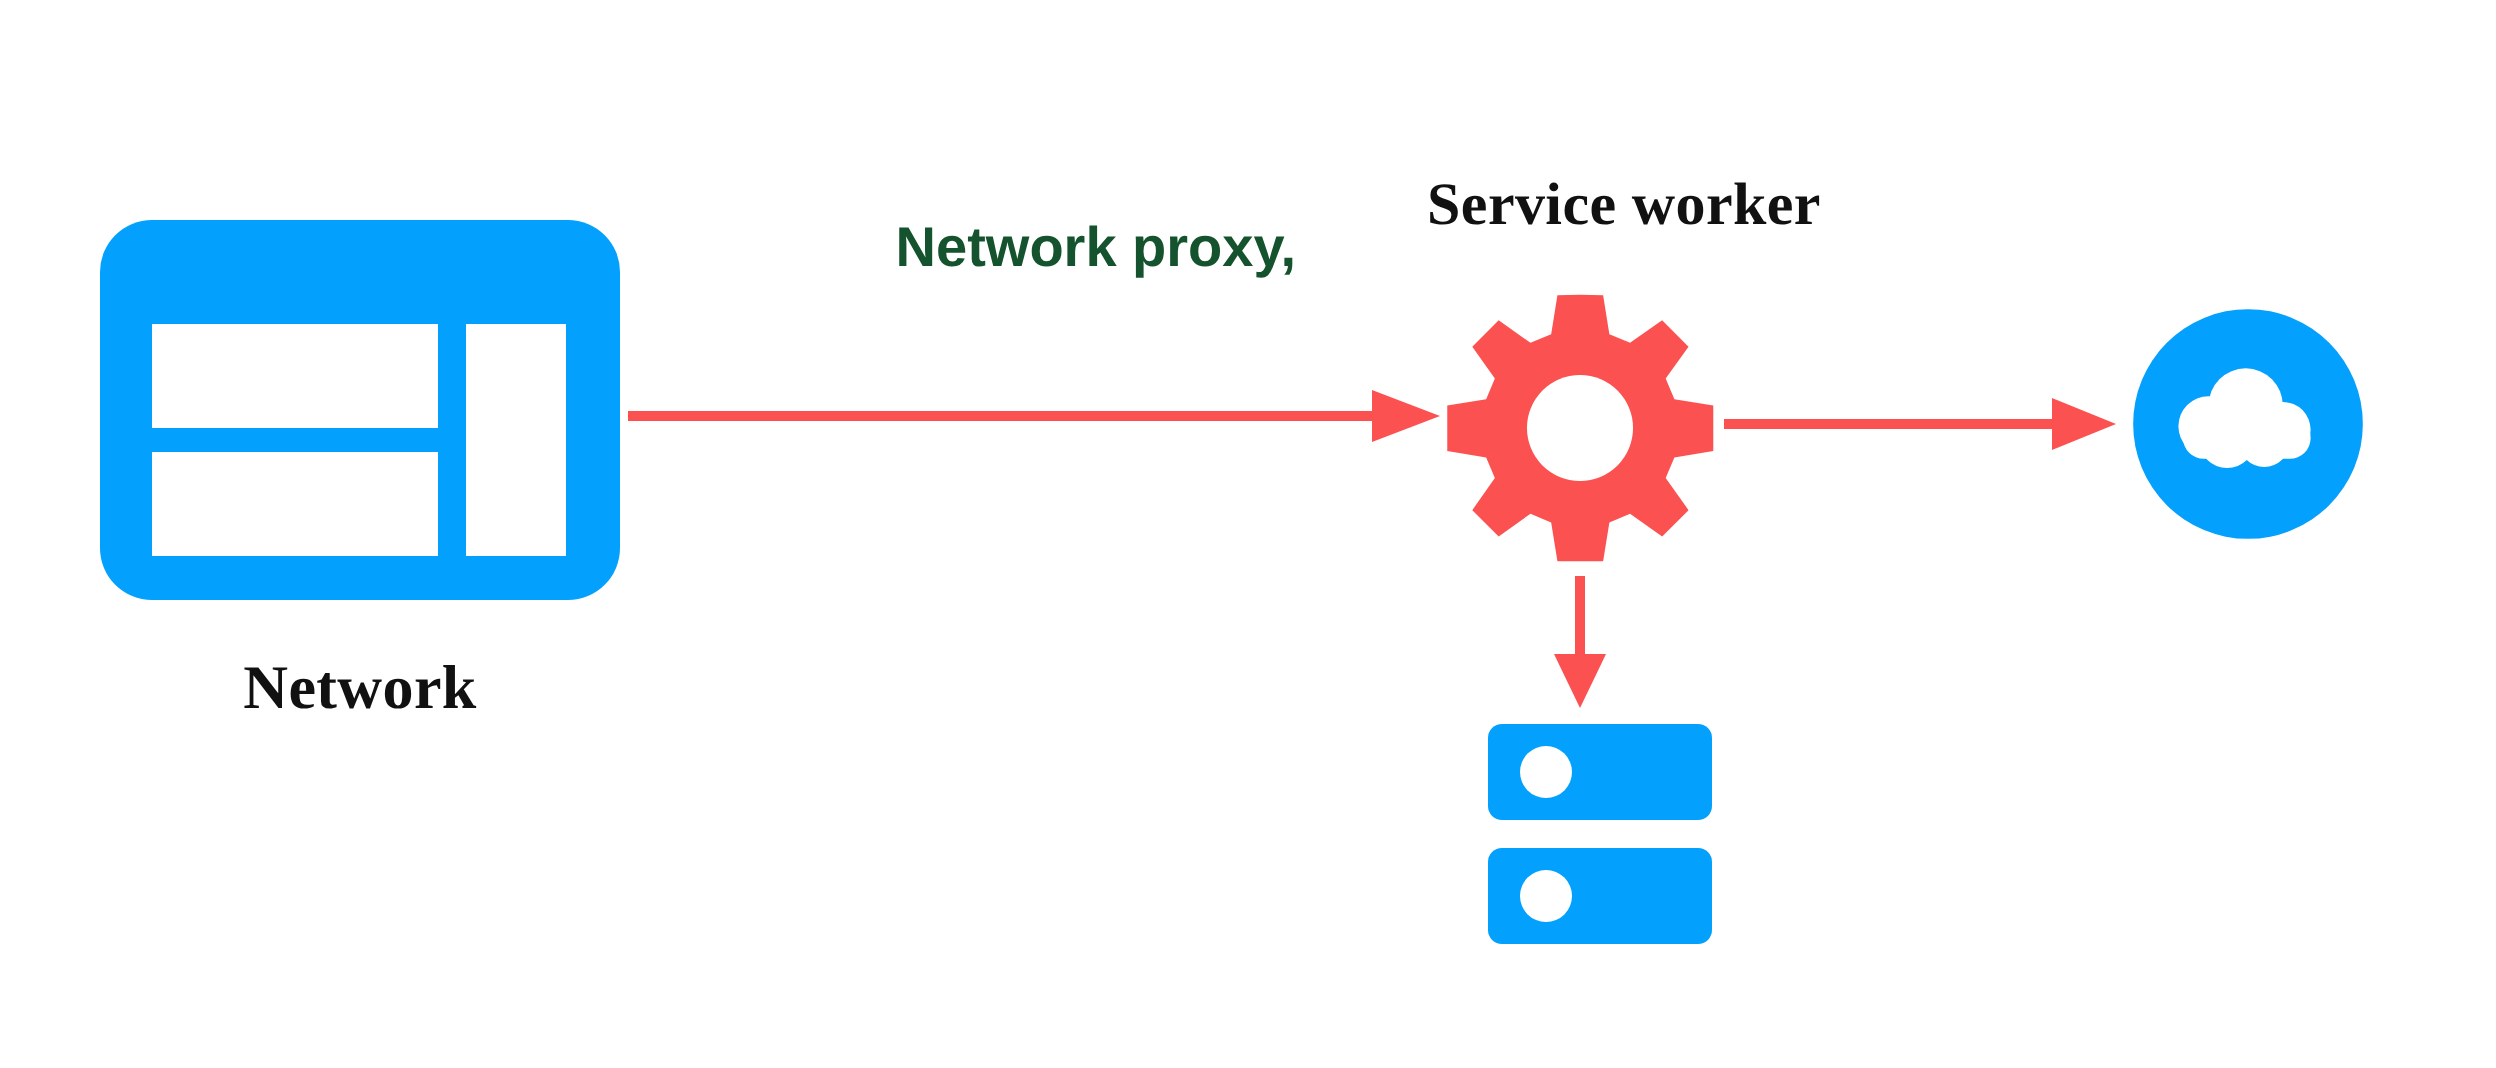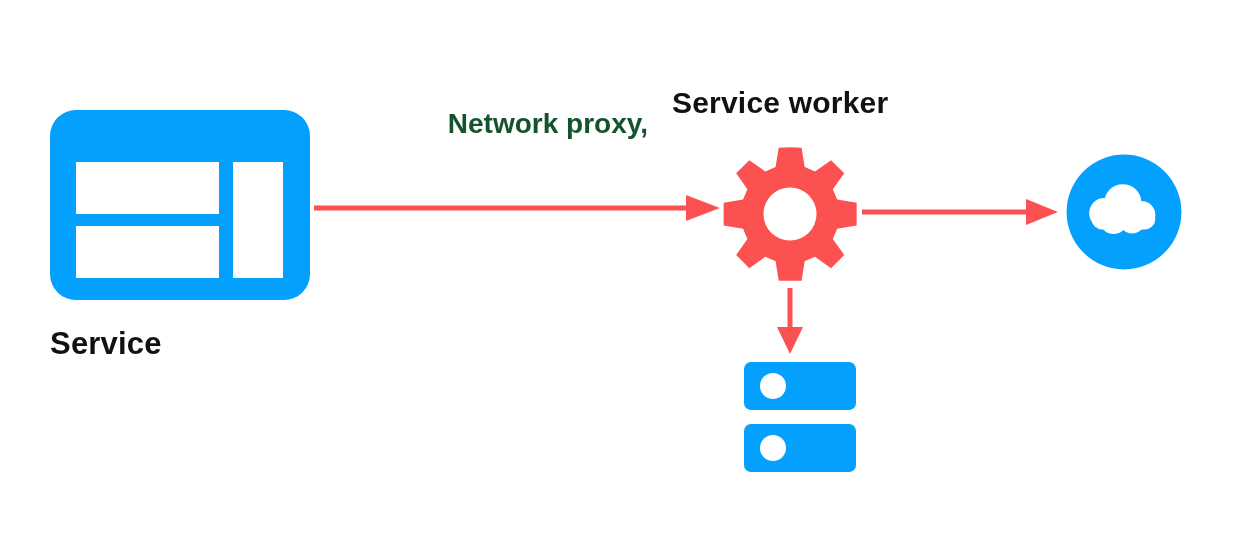--- a/index.html
+++ b/index.html
@@ -36,25 +36,27 @@
   }
   .win-pane {
     position: absolute;
     background: #ffffff;
   }
   .win-pane-top    { left: 26px;  top: 52px;  width: 143px; height: 52px; }
   .win-pane-bottom { left: 26px;  top: 116px; width: 143px; height: 52px; }
   .win-pane-side   { left: 183px; top: 52px;  width: 50px;  height: 116px; }
 
   .node-label {
+    text-align: center;
     font-weight: bold;
     color: #111111;
     letter-spacing: 0.2px;
     line-height: 1.15;
     white-space: nowrap;
+    font-family: Liberation Serif, serif;
   }
   .window-label {
     left: 50px;
     top: 326px;
     width: 260px;
     font-size: 31px;
   }
 
   
   .edge-caption {
@@ -129,21 +131,21 @@
 
 <div id="canvas">
 
   <div class="abs window-node">
     <div class="window-frame">
       <div class="win-pane win-pane-top"></div>
       <div class="win-pane win-pane-bottom"></div>
       <div class="win-pane win-pane-side"></div>
     </div>
   </div>
-  <div class="abs node-label window-label">Service</div>
+  <div class="abs node-label window-label">Network</div>
 
   <div class="abs edge-caption">
     <div>Network proxy,</div>
   </div>
 
   <div class="abs arrow-h1">
     <svg width="410" height="32" viewBox="0 0 410 32" xmlns="http://www.w3.org/2000/svg">
       <line x1="2" y1="16" x2="378" y2="16" stroke="#FC5151" stroke-width="5"></line>
       <polygon points="374,3 408,16 374,29" fill="#FC5151"></polygon>
     </svg>

